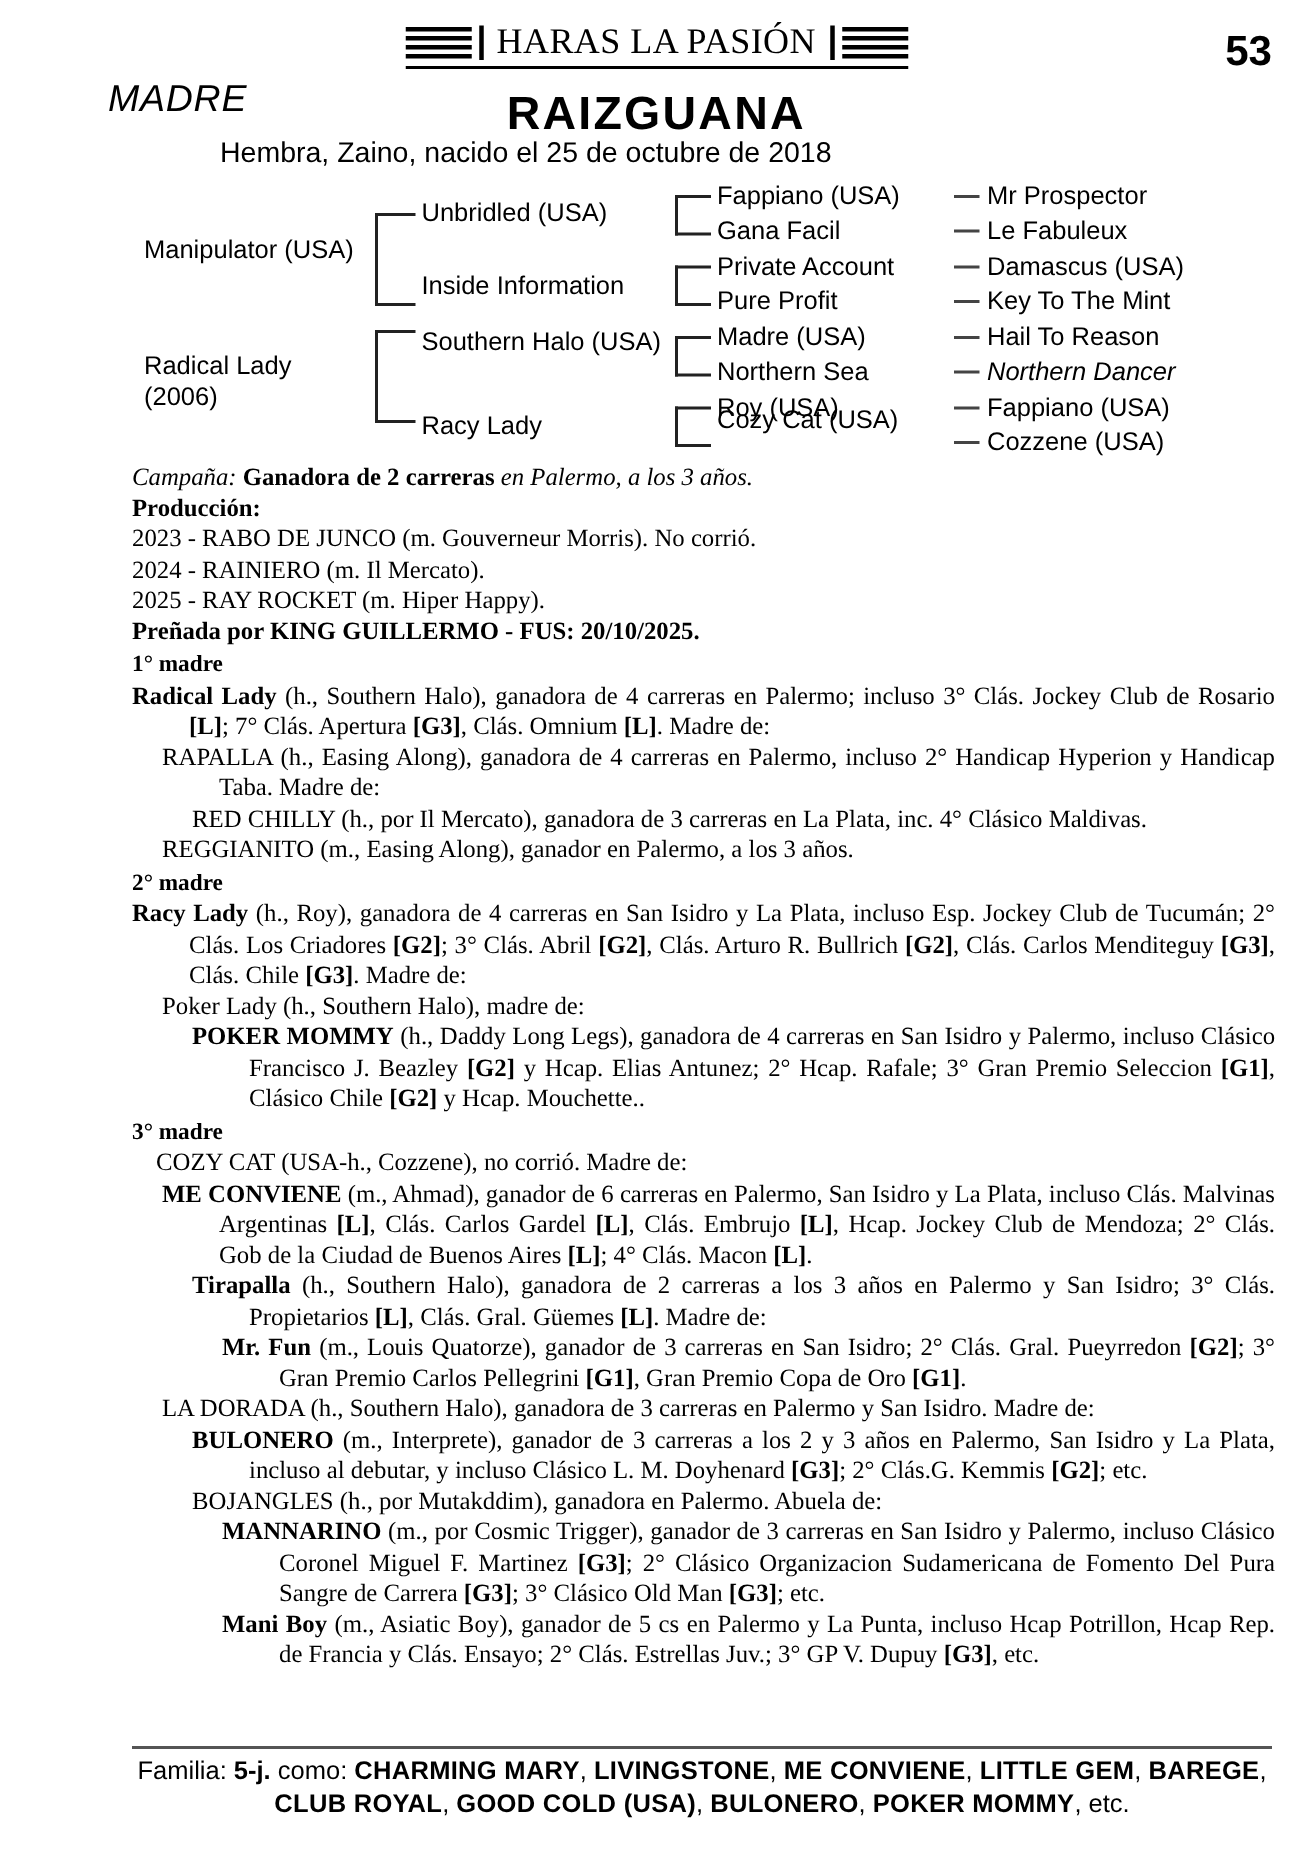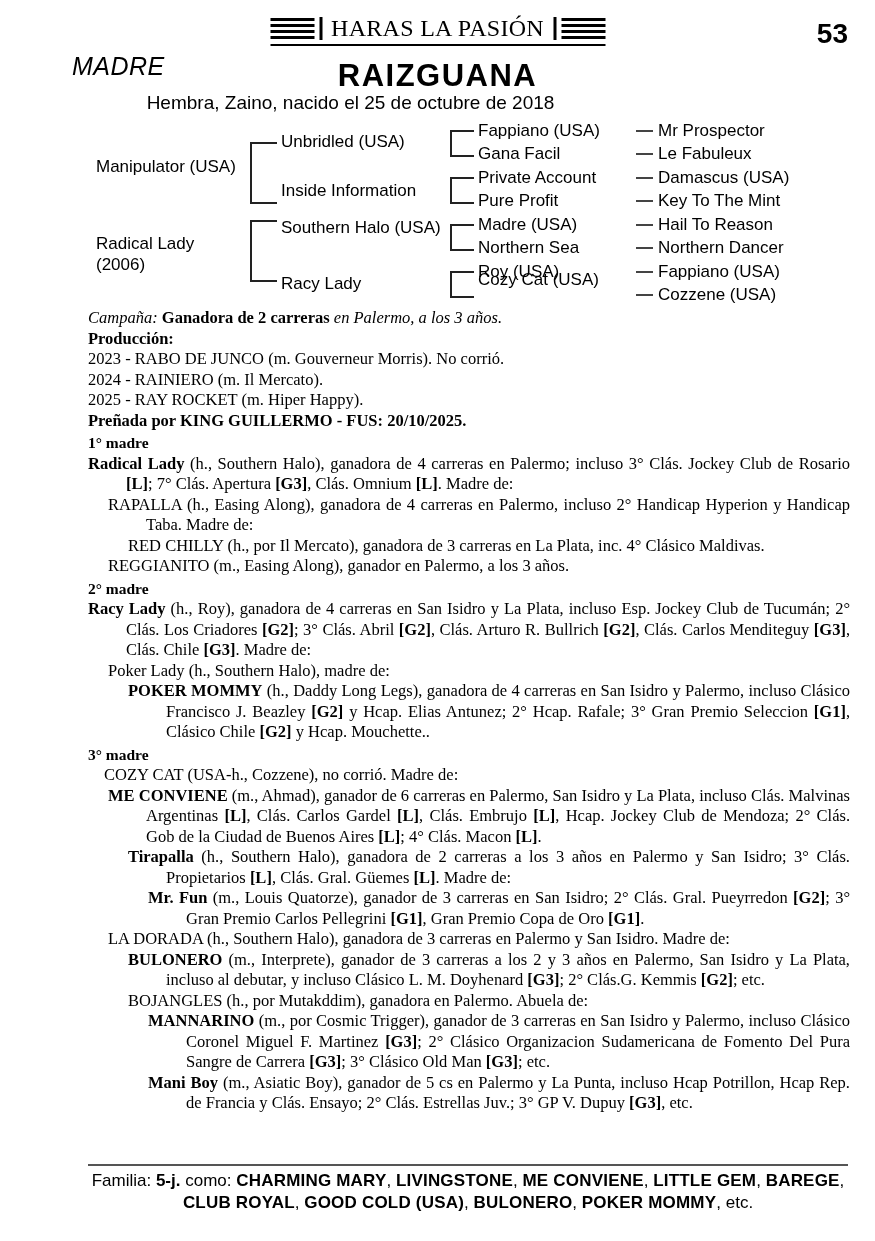--- a/index.html
+++ b/index.html
@@ -131,21 +131,21 @@
   .g3f { top: 117px; }
   .g3g { top: 141px; }
   .g3h { top: 149px; }
 
   .g4 { left: 570px; width: 210px; }
   .g4a { top: 0px; }
   .g4b { top: 23px; }
   .g4c { top: 47px; }
   .g4d { top: 70px; }
   .g4e { top: 94px; }
-  .g4f { top: 117px; }
+  .g4f { top: 117px; font-style: italic; }
   .g4g { top: 141px; }
   .g4h { top: 164px; }
 
   
   .brk {
     position: absolute;
     border-left: 2px solid #222;
     border-top: 2px solid #222;
     border-bottom: 2px solid #222;
   }

